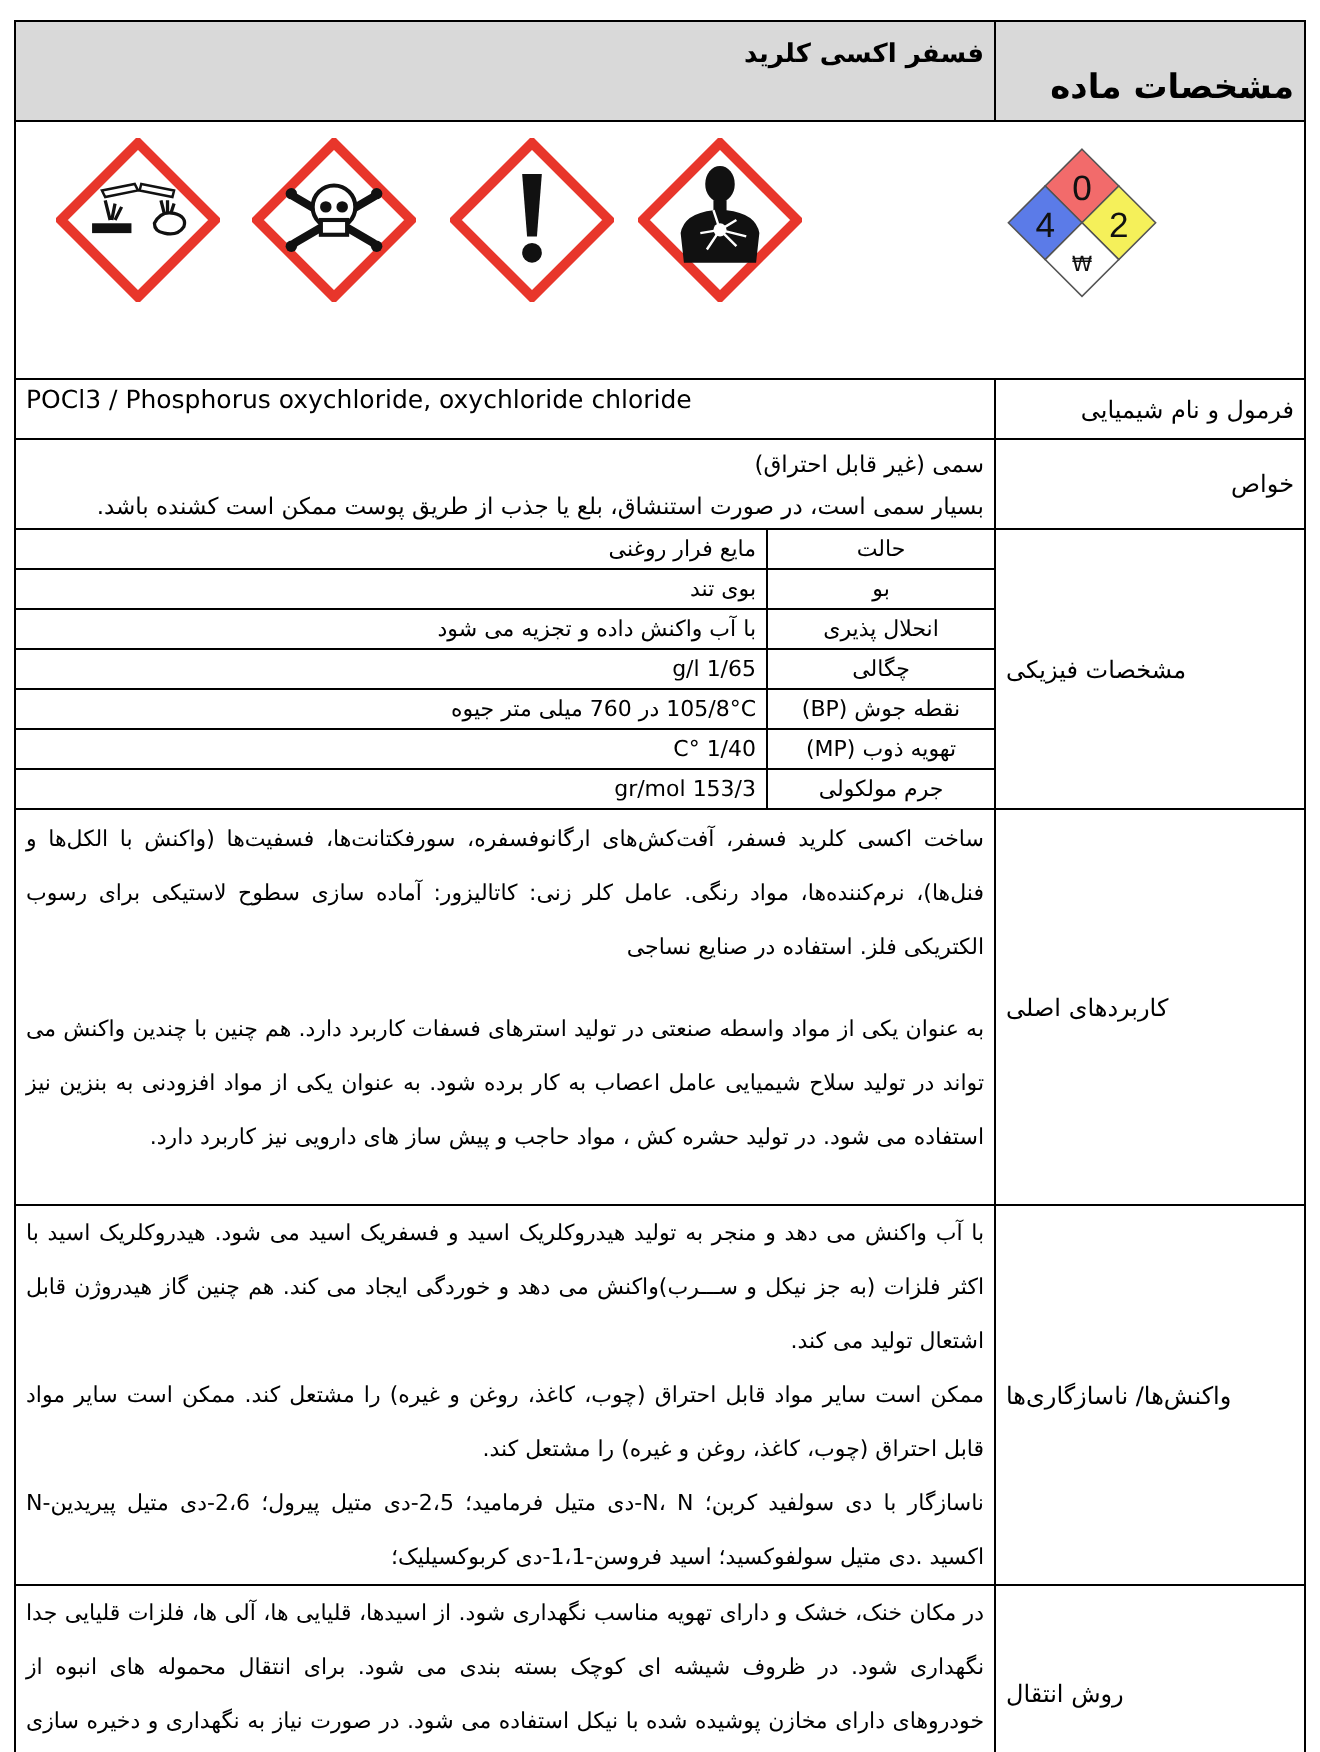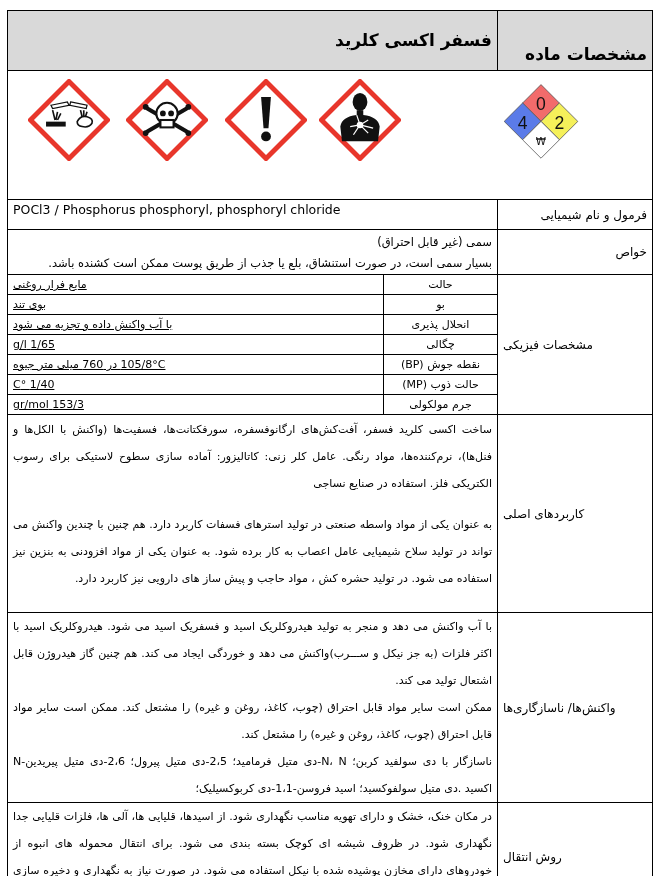--- a/index.html
+++ b/index.html
@@ -2,30 +2,30 @@
 <html><head>
 <meta charset="utf-8">
 <style>
   html, body { margin:0; padding:0; background:#ffffff; }
   body { width:660px; height:876px; position:relative; overflow:hidden; font-family:"DejaVu Sans", sans-serif; }
   .sheet { position:absolute; left:7px; top:10px; width:645px; }
   table.msds { border-collapse:collapse; width:645px; direction:rtl; table-layout:fixed; }
   table.msds td { border:1.5px solid #000; vertical-align:middle; padding:0 5px; color:#000; }
   .hdr td { background:#d9d9d9; height:40px; }
   .hdr .title { font-weight:bold; font-size:17px; vertical-align:bottom; padding-bottom:6px;text-align:right; }
-  .hdr .name { font-weight:bold; font-size:17px; vertical-align:top; padding-top:19px; }
+  .hdr .name { font-weight:bold; font-size:13px; vertical-align:top; padding-top:9px; }
   .picto-row td { height:128px; padding:0; vertical-align:top; }
   .pictos { position:relative; height:128px; width:100%; direction:ltr; }
   .picto { position:absolute; top:8px; }
   .label { font-weight:normal; font-size:12px; text-align:right; }
   .label.center { text-align:left; }
   .val { font-size:11.5px; line-height:21px; text-align:right; }
   .val-ltr { font-size:12.5px; direction:ltr; text-align:left; vertical-align:top !important; padding-top:2px !important; }
   .sub { font-size:11px; text-align:center; height:19px; }
-  .cell-val { font-size:11px; text-align:left;text-decoration:underline; }
+  .cell-val { font-size:11px; text-align:right; }
   .para { font-size:11px; line-height:27px; text-align:justify; text-align-last:right; }
   .gap { height:14px; }
 </style>
 </head>
 <body>
 
 <div class="sheet">
 <table class="msds">
   <colgroup>
     <col style="width:155px">
@@ -88,21 +88,21 @@
           <text x="27" y="57" font-size="22" text-anchor="middle" font-family="Liberation Sans, sans-serif" fill="#111">4</text>
           <text x="73" y="57" font-size="22" text-anchor="middle" font-family="Liberation Sans, sans-serif" fill="#111">2</text>
           <text x="50" y="78" font-size="13" text-anchor="middle" font-family="DejaVu Sans, sans-serif" fill="#111">₩</text>
         </svg>
       </div>
     </td>
   </tr>
 
   <tr style="height:30px;">
     <td class="label">فرمول و نام شیمیایی</td>
-    <td class="val-ltr" colspan="2">POCl3 / Phosphorus phosphoryl, phosphoryl chloride</td>
+    <td class="val-ltr" colspan="2">POCl3 / Phosphorus oxychloride, oxychloride chloride</td>
   </tr>
 
   <tr>
     <td class="label">خواص</td>
     <td class="val" colspan="2" style="padding-top:2px;padding-bottom:0;">
       <div>سمی (غیر قابل احتراق)</div>
       <div>بسیار سمی است، در صورت استنشاق، بلع یا جذب از طریق پوست ممکن است کشنده باشد.</div>
     </td>
   </tr>
 
@@ -121,21 +121,21 @@
   </tr>
   <tr>
     <td class="sub">چگالی</td>
     <td class="cell-val">1/65 g/l</td>
   </tr>
   <tr>
     <td class="sub">نقطه جوش (BP)</td>
     <td class="cell-val">105/8°C در 760 میلی متر جیوه</td>
   </tr>
   <tr>
-    <td class="sub">حالت ذوب (MP)</td>
+    <td class="sub">تهویه ذوب (MP)</td>
     <td class="cell-val">1/40 °C</td>
   </tr>
   <tr>
     <td class="sub">جرم مولکولی</td>
     <td class="cell-val">153/3 gr/mol</td>
   </tr>
 
   <tr>
     <td class="label center">کاربردهای اصلی</td>
     <td class="para" colspan="2" style="padding-top:1px;padding-bottom:20px;">

